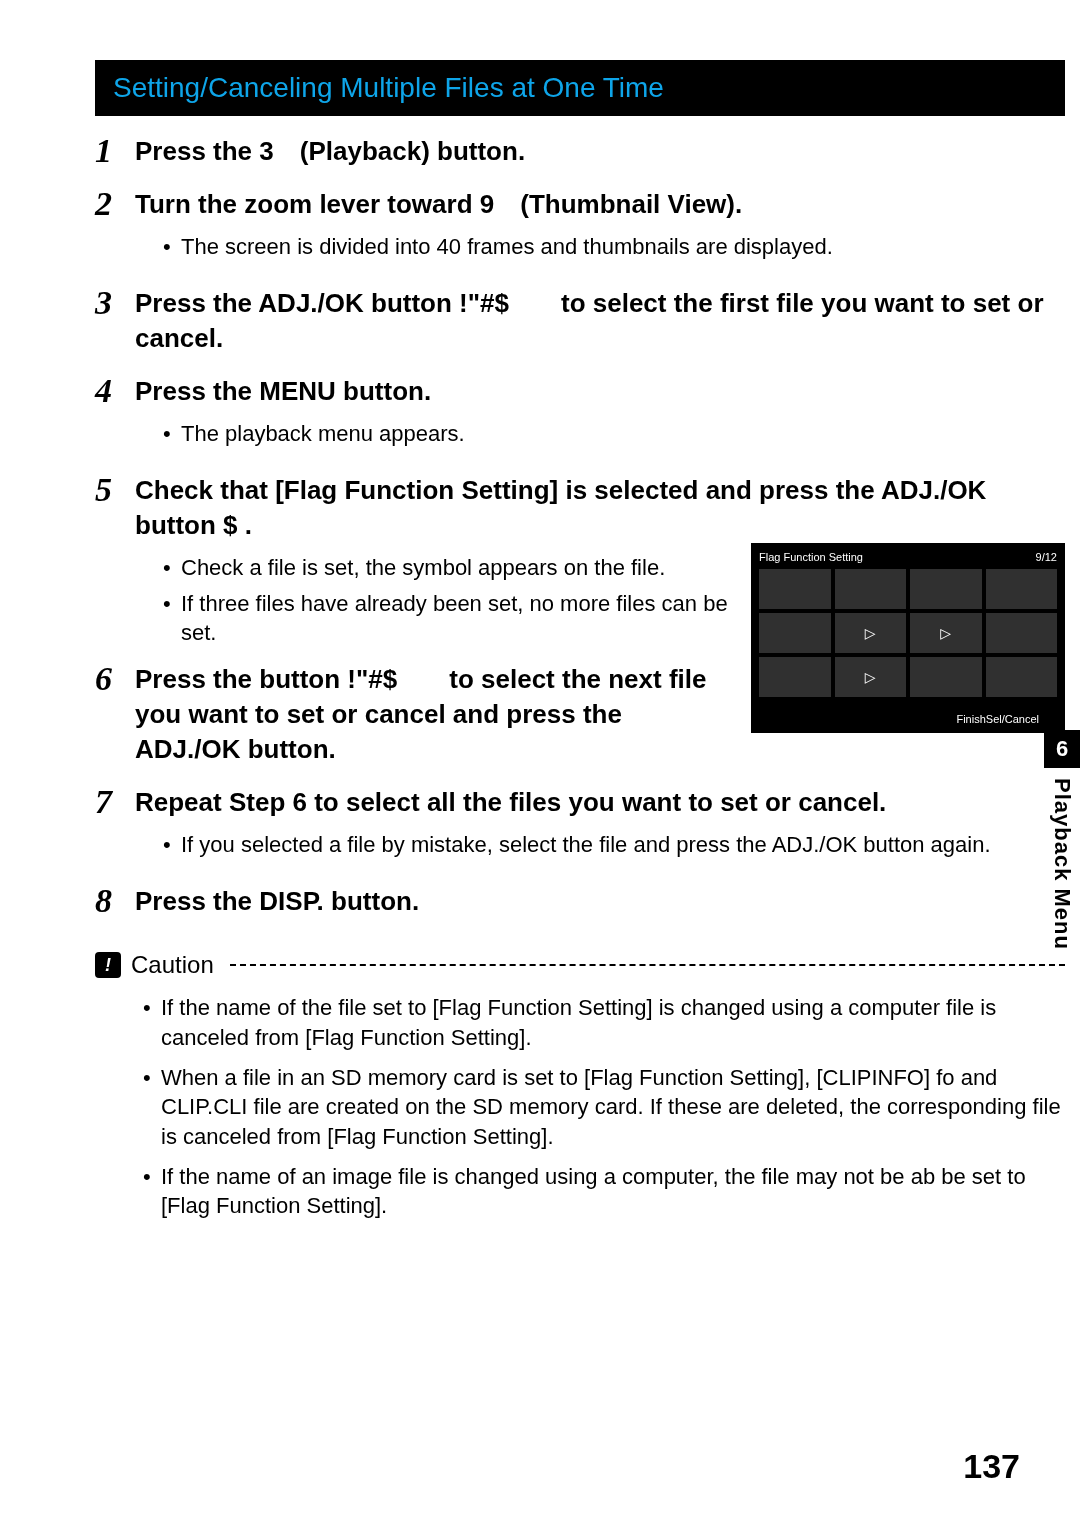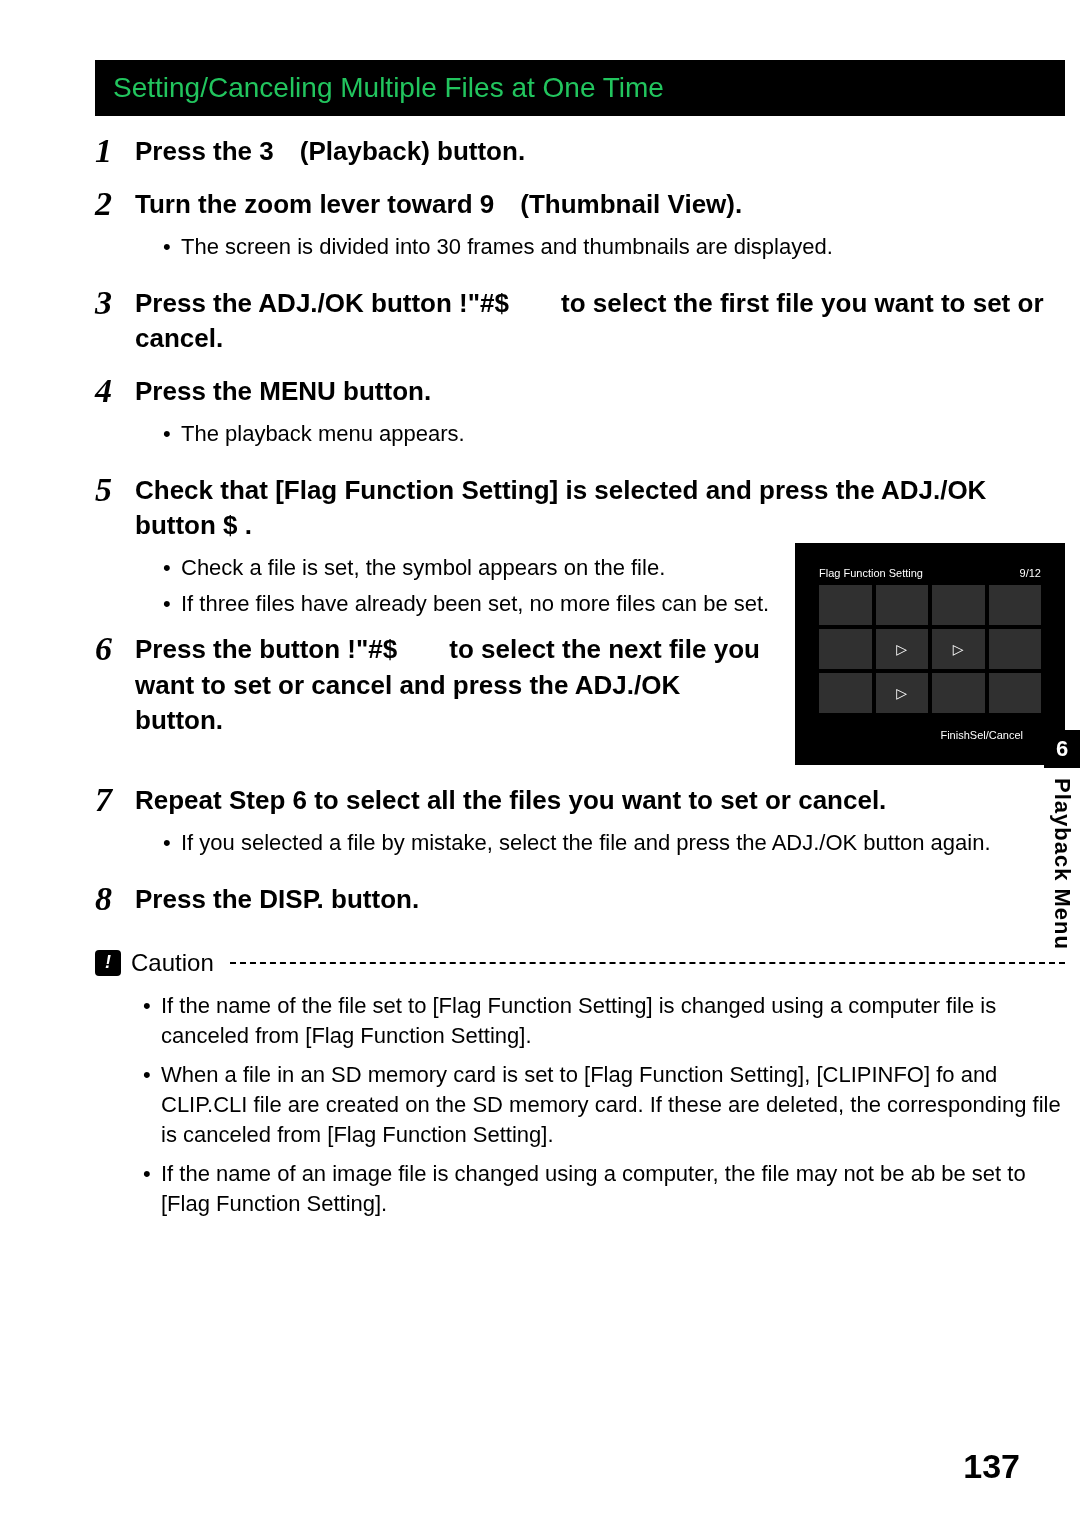--- a/index.html
+++ b/index.html
@@ -1,28 +1,28 @@
 <!DOCTYPE html>
 <html><head>
 <meta charset="utf-8">
 <style>
   html,body{margin:0;padding:0;background:#fff;color:#000;font-family:Arial,Helvetica,sans-serif;}
   .page{width:1080px;height:1521px;position:relative;overflow:hidden;}
-  .header-bar{background:#000;color:#22c55e;font-size:28px;padding:12px 18px;margin:60px 15px 0 95px;}
+  .header-bar{background:#000;color:#0ea5e9;font-size:28px;padding:12px 18px;margin:60px 15px 0 95px;}
   .steps{margin:10px 15px 0 95px;}
   .step{display:flex;margin-top:18px;}
   .step-num{font-family:"Times New Roman",serif;font-style:italic;font-weight:bold;font-size:34px;width:40px;flex:0 0 40px;line-height:1;}
   .step-body{flex:1;}
   .step-title{font-weight:bold;font-size:26px;line-height:1.35;}
   .sub-list{margin:10px 0 0 28px;padding:0;list-style:none;}
   .sub-list li{position:relative;font-size:22px;line-height:1.35;margin-bottom:6px;padding-left:18px;}
   .sub-list li::before{content:"•";position:absolute;left:0;top:0;}
   .step-row{display:flex;gap:20px;align-items:flex-start;}
   .step-col{flex:1;}
-  .screen{width:270px;background:#000;color:#fff;font-size:12px;padding:24px;box-sizing:border-box;}
+  .screen{width:314px;background:#000;color:#fff;font-size:12px;padding:8px;box-sizing:border-box;}
   .scr-top{display:flex;justify-content:space-between;font-size:11px;margin-bottom:6px;}
   .scr-grid{display:grid;grid-template-columns:repeat(4,1fr);grid-auto-rows:40px;gap:4px;}
   .cell{background:#303030;display:flex;align-items:center;justify-content:center;}
   .flag{color:#fff;font-size:14px;}
   .scr-bot{display:flex;justify-content:flex-end;font-size:11px;margin-top:16px;padding:0 18px;}
   .caution-block{margin:32px 15px 0 95px;}
   .caution-hdr{display:flex;align-items:center;font-size:24px;gap:10px;}
   .ex-icon{width:26px;height:26px;background:#000;color:#fff;border-radius:4px;display:flex;align-items:center;justify-content:center;font-weight:bold;font-style:italic;font-size:18px;}
   .dashes{flex:1;border-bottom:2px dashed #000;height:0;margin-left:6px;}
   .caution-list{margin:14px 0 0 48px;padding:0;list-style:none;}
@@ -47,21 +47,21 @@
       <div class="step-body">
           <div class="step-title">Press the 3 (Playback) button.</div>
         </div>
     </div>
 
     <div class="step">
       <div class="step-num">2</div>
       <div class="step-body">
         <div class="step-title">Turn the zoom lever toward 9 (Thumbnail View).</div>
         <ul class="sub-list">
-            <li>The screen is divided into 30 frames and thumbnails are displayed.</li>
+            <li>The screen is divided into 40 frames and thumbnails are displayed.</li>
           </ul>
       </div>
     </div>
 
     <div class="step">
       <div class="step-num">3</div>
       <div class="step-body">
           <div class="step-title">Press the ADJ./OK button !"#$  to select the first file you want to set or cancel.</div>
         </div>
     </div>

